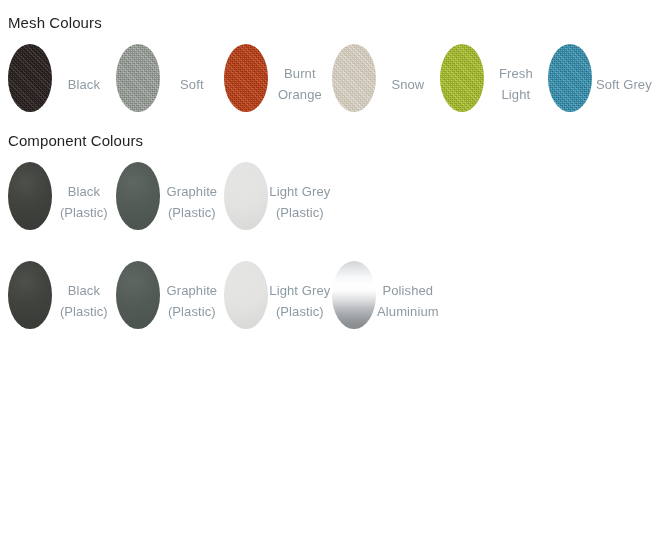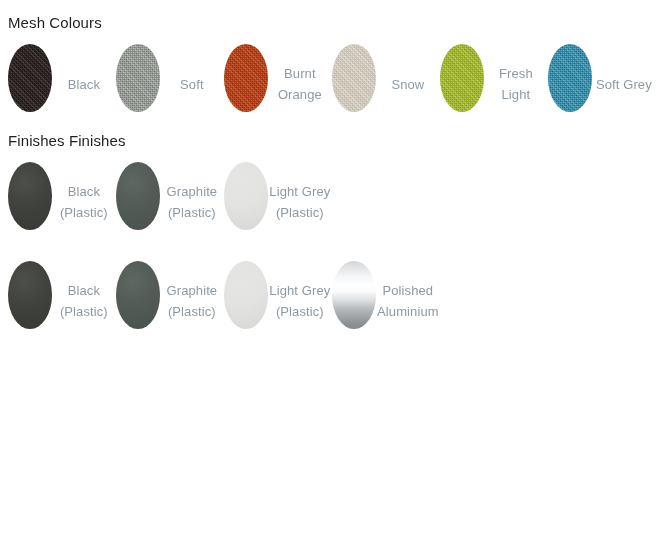--- a/index.html
+++ b/index.html
@@ -154,21 +154,21 @@
         <div class="swatch-label">Fresh Light</div>
       </div>
       <div class="swatch-item">
         <div class="swatch-disc mesh" style="background-color: rgb(61, 146, 174);"></div>
         <div class="swatch-label">Soft Grey</div>
       </div>
     </div>
   </div>
 
   <div class="section section-component">
-    <h2 class="section-title">Finishes Finishes</h2>
+    <h2 class="section-title">Component Colours</h2>
     <div class="swatch-row">
       <div class="swatch-item">
         <div class="swatch-disc plastic" style="background-color: rgb(58, 60, 55);"></div>
         <div class="swatch-label">Black (Plastic)</div>
       </div>
       <div class="swatch-item">
         <div class="swatch-disc plastic" style="background-color: rgb(77, 86, 80);"></div>
         <div class="swatch-label">Graphite
 (Plastic)</div>
       </div>

